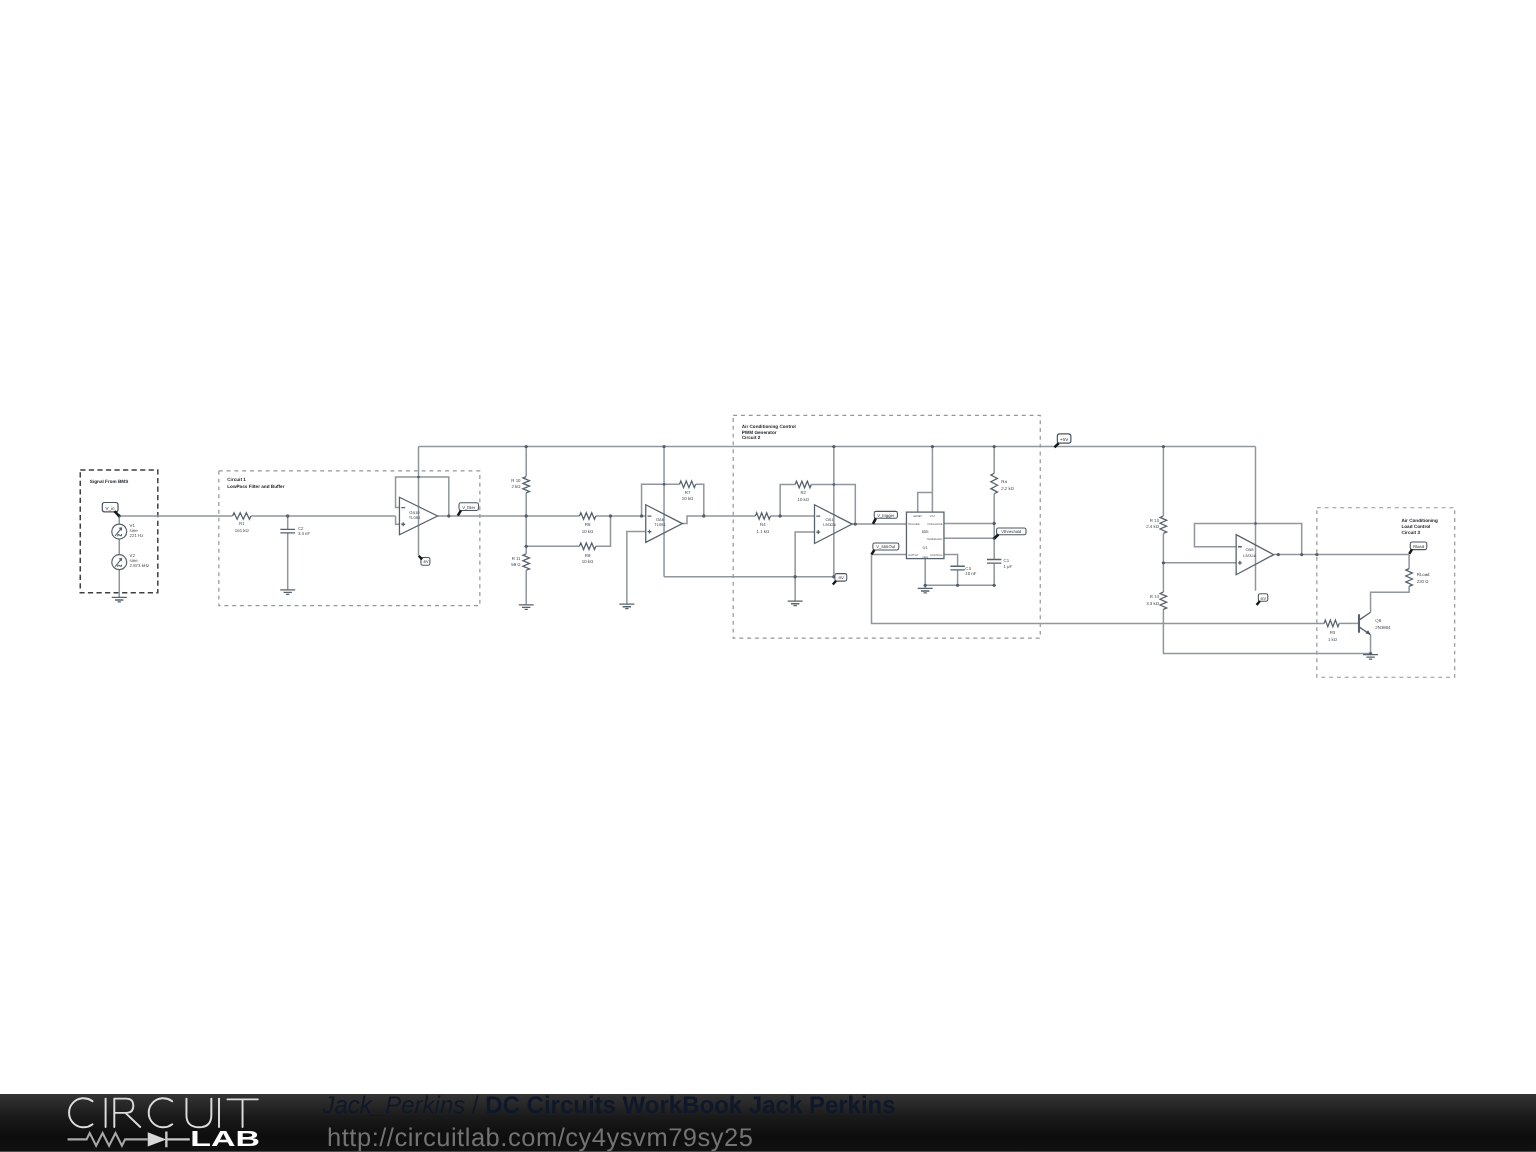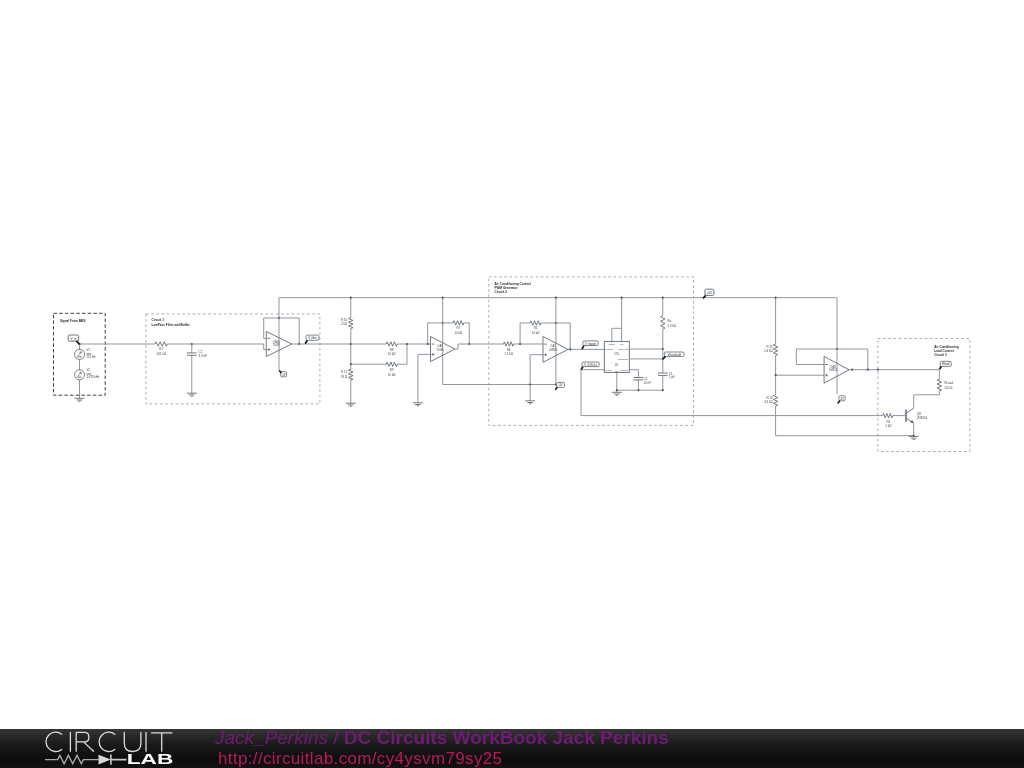--- a/index.html
+++ b/index.html
@@ -1,20 +1,20 @@
 <!DOCTYPE html>
 <html><head>
 <meta charset="utf-8">
 <style>
 html,body{margin:0;padding:0;background:#fff;}
 #page{transform:translateZ(0);position:relative;width:1024px;height:768px;overflow:hidden;background:#fff;font-family:"Liberation Sans",sans-serif;}
 #schem{position:absolute;left:0;top:0;transform:translateZ(0);}
 #footer{position:absolute;left:0;top:729px;width:1024px;height:39px;background:linear-gradient(to bottom,#353535 0%,#1a1a1a 40%,#0d0d0d 75%,#121212 100%);}
-.f1{transform:translateZ(0);position:absolute;left:215px;top:729.2px;color:#701a75;font-size:19px;line-height:18px;white-space:nowrap;}
-.f2{transform:translateZ(0);position:absolute;left:218px;top:748.6px;color:#be185d;font-size:17px;letter-spacing:0.35px;line-height:19px;white-space:nowrap;}
+.f1{transform:translateZ(0);position:absolute;left:215px;top:729.2px;color:#0f172a;font-size:16px;line-height:18px;white-space:nowrap;}
+.f2{transform:translateZ(0);position:absolute;left:218px;top:748.6px;color:#737373;font-size:17px;letter-spacing:0.35px;line-height:19px;white-space:nowrap;}
 </style>
 </head>
 <body>
 <div id="page">
 
 <svg id="schem" width="1024" height="768" viewBox="0 0 1024 768">
 <g id="boxes" fill="none">
 
 <rect x="53.5" y="313.3" width="51.7" height="81.9" stroke="#3c4043" stroke-width="1" stroke-dasharray="3.5 2.2"></rect>
 

